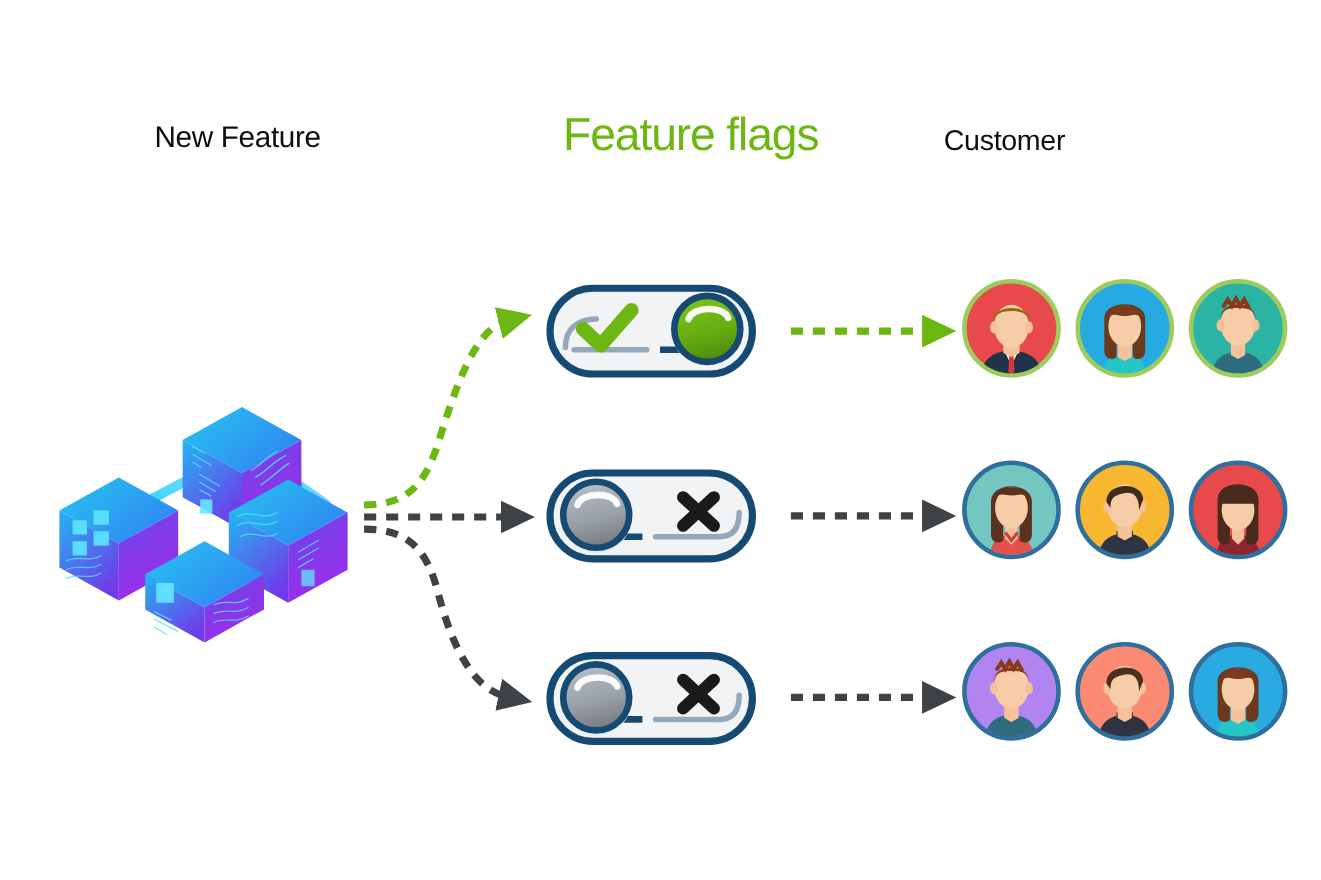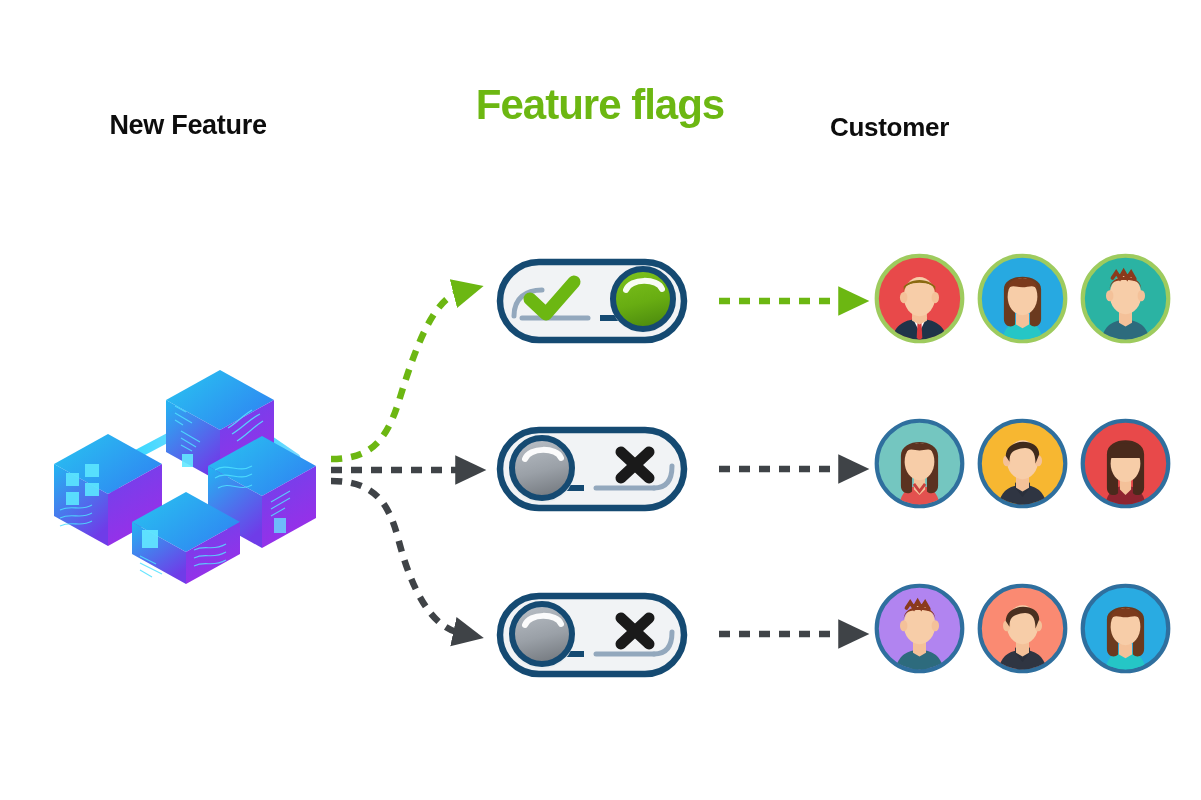--- a/index.html
+++ b/index.html
@@ -20,34 +20,35 @@
   #stage {
     position: absolute;
     inset: 0;
     width: 1201px;
     height: 800px;
   }
 
   
   .heading {
     position: absolute;
-    font-weight: bold;
+    font-weight: normal;
     white-space: nowrap;
     line-height: 1;
     letter-spacing: -0.3px;
+    margin-left: 28px;
   }
   #heading-new-feature {
     left: 0; top: 112px;
     width: 376px;
     text-align: center;
     font-size: 27px;
     color: #0d0d0d;
   }
   #heading-feature-flags {
-    left: 380px; top: 84px;
+    left: 380px; top: 101px;
     width: 440px;
     text-align: center;
     font-size: 42px;
     color: #6cb712;
     letter-spacing: -1px;
   }
   #heading-customer {
     left: 830px; top: 114px;
     width: 360px;
     text-align: left;

